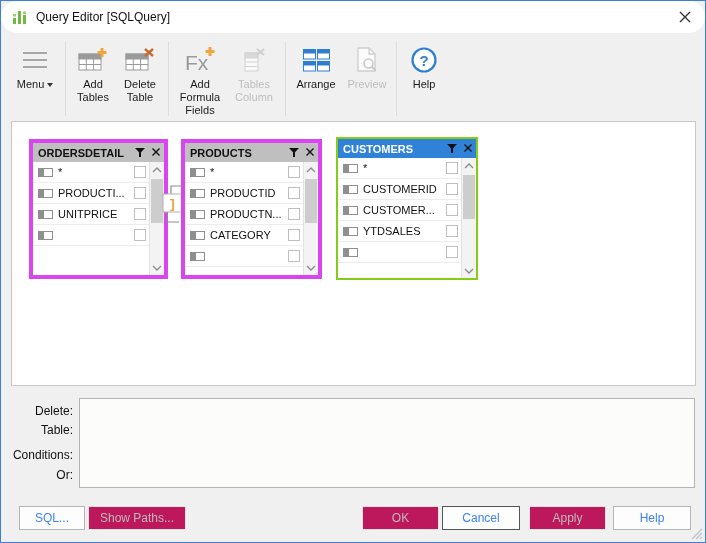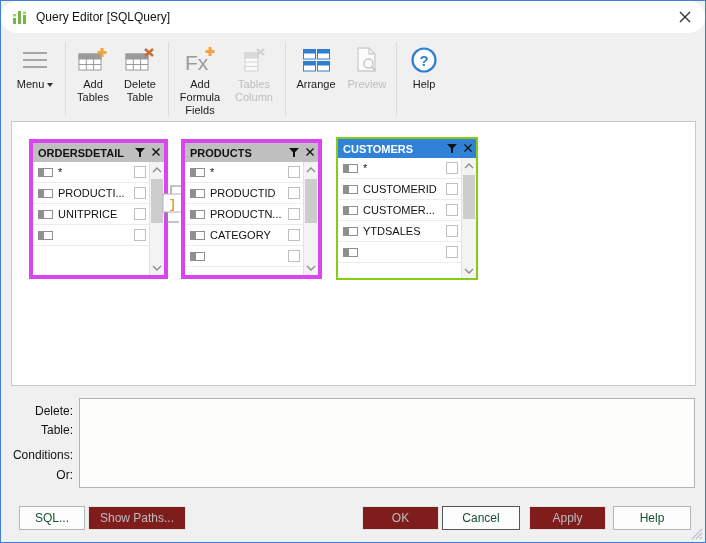--- a/index.html
+++ b/index.html
@@ -50,23 +50,23 @@
   .sb-arrow { position:absolute; left:0; width:14px; height:13px; display:flex; align-items:center; justify-content:center; }
   .sb-arrow.up { top:1px; } .sb-arrow.down { bottom:1px; }
   .sb-thumb { position:absolute; left:1px; width:12px; top:17px; height:44px; background:#cdcdcd; }
   .join-link { position:absolute; left:146px; top:56px; }
   
   .cond-label { position:absolute; width:64px; right:auto; text-align:right; font-size:12px; color:#111; }
   .cond-panel { position:absolute; left:78px; top:397px; width:616px; height:90px;
                 background:#fcfcfa; border:1px solid #b3b3b3; }
   
   .btn { position:absolute; top:505px; height:24px; background:#fdfdfd; border:1px solid #b5b5b5;
-         font-family:"Liberation Sans", sans-serif; font-size:12px; color:#14532d;
+         font-family:"Liberation Sans", sans-serif; font-size:12px; color:#3b82f6;
          display:flex; align-items:center; justify-content:center; }
-  .btn.disabled { color:#bcbcbc; border-color:#e3e3e3; background:#7f1d1d; }
+  .btn.disabled { color:#bcbcbc; border-color:#e3e3e3; background:#be185d; }
   .btn.default { border-color:#555; }
   .resize-grip { position:absolute; right:2px; bottom:2px; }
 </style>
 </head>
 <body>
 
 <div id="window">
 
   <div class="titlebar">
     <svg class="app-icon" viewBox="0 0 18 16">

